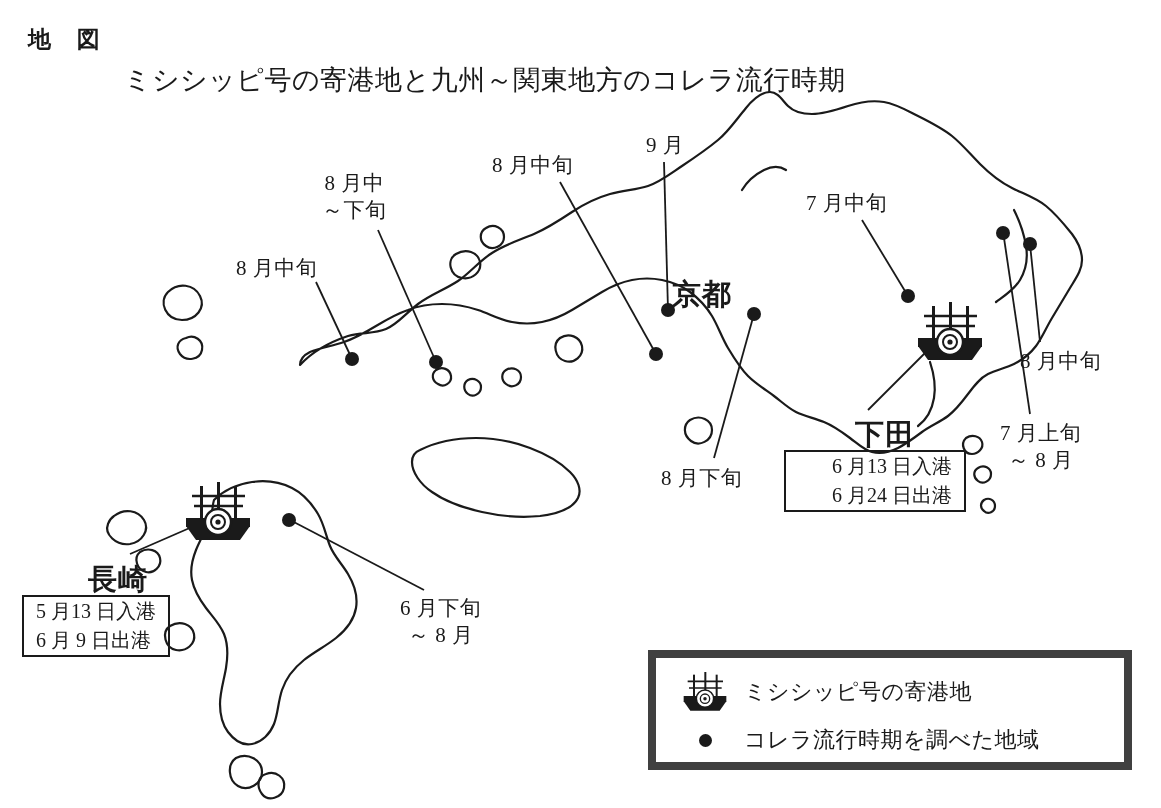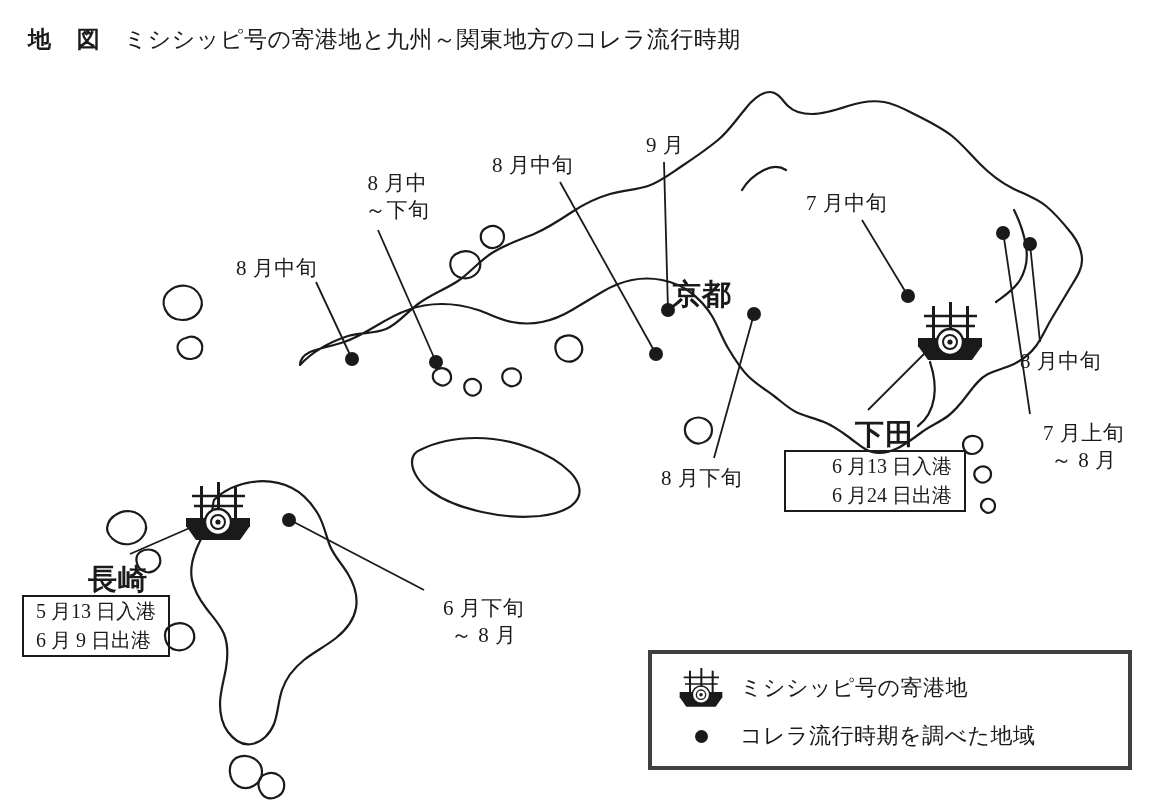--- a/index.html
+++ b/index.html
@@ -26,22 +26,23 @@
     align-items: flex-start;
     white-space: nowrap;
   }
   #title-label {
     font-weight: bold;
     font-size: 23px;
     letter-spacing: 10px;
     margin-right: 14px;
   }
   #title-text {
-    font-size: 23px;
+    font-size: 27px;
     letter-spacing: 0.5px;
+    margin-top: 38px;
   }
 
   
   #map-stage {
     position: absolute;
     left: 0;
     top: 70px;
     width: 1161px;
     height: 738px;
   }
@@ -52,21 +53,21 @@
   }
 
   
   .anno {
     position: absolute;
     font-size: 21px;
     line-height: 1.3;
     white-space: nowrap;
     letter-spacing: 0.5px;
   }
-  .anno.center { text-align: center; margin-left: 43px; }
+  .anno.center { text-align: center; }
   .city {
     position: absolute;
     font-size: 29px;
     font-weight: bold;
     white-space: nowrap;
     letter-spacing: 1px;
   }
 
   
   .portbox {
@@ -92,21 +93,21 @@
   .portbox::after  { bottom: 0; }
   .portbox .line { display: block; }
 
   
   #legend {
     position: absolute;
     left: 648px;
     top: 580px;
     width: 484px;
     height: 120px;
-    border: 4px solid #404040;
+    border: 8px solid #404040;
     box-sizing: border-box;
     padding: 10px 18px;
   }
   .legend-row {
     display: flex;
     align-items: center;
     height: 48px;
   }
   .legend-sym {
     width: 62px;

